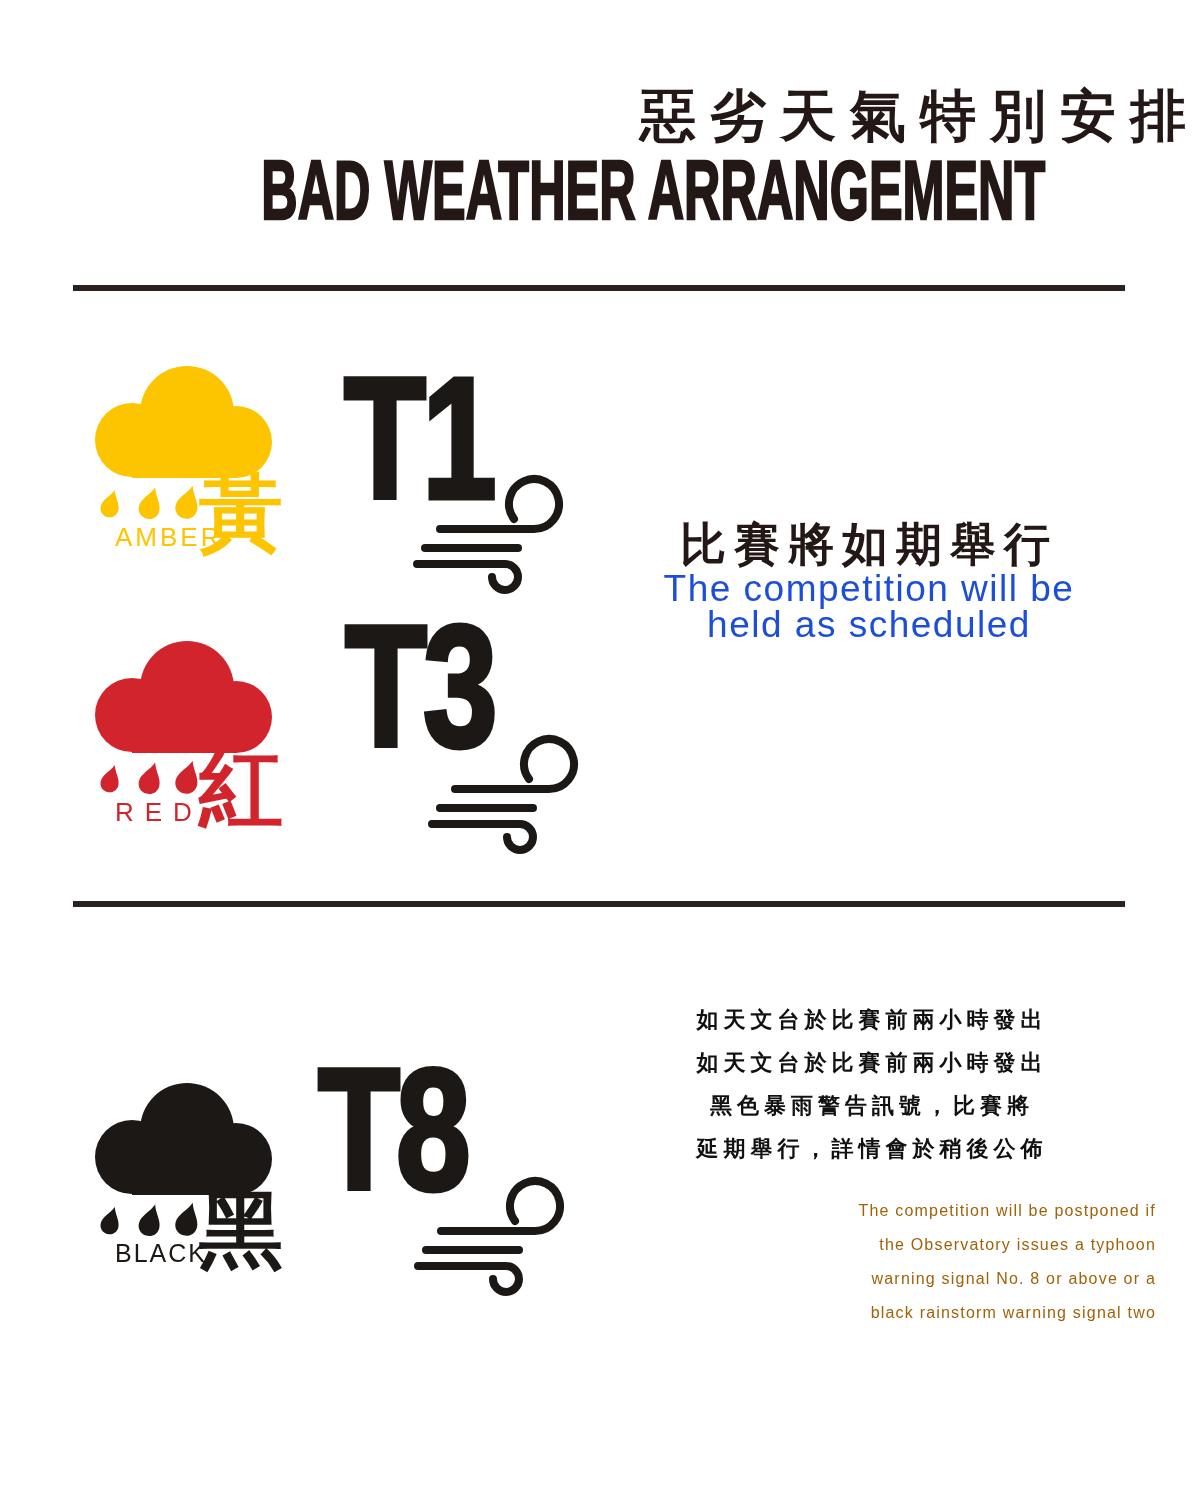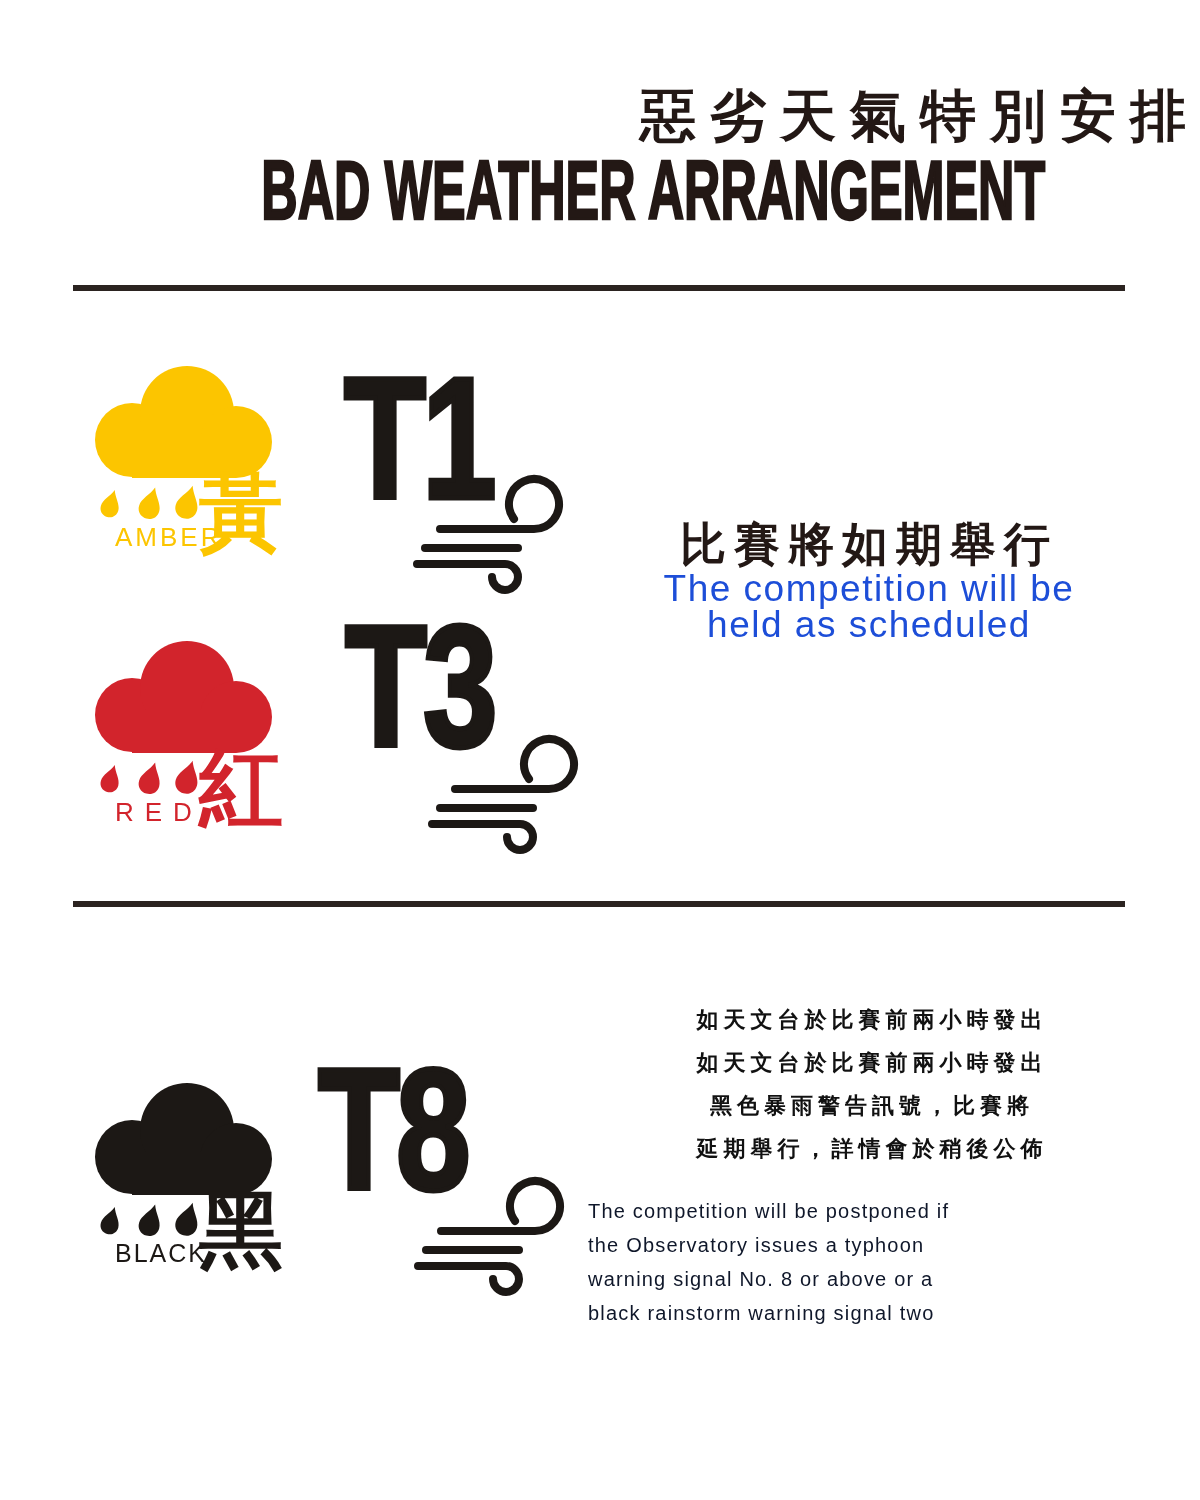--- a/index.html
+++ b/index.html
@@ -57,22 +57,22 @@
   
   .result{position:absolute;left:614px;width:510px;top:518px;text-align:center;}
   .result-zh{font-size:46px;font-weight:bold;letter-spacing:8px;line-height:1.15;color:#231815;white-space:nowrap;}
   .result-en{font-size:37px;line-height:36px;letter-spacing:1.5px;color:#1d4ed8;}
   
   .post-zh{
     position:absolute;left:598px;width:548px;top:998px;text-align:center;
     font-size:22px;font-weight:bold;line-height:43px;letter-spacing:5px;color:#111111;white-space:nowrap;
   }
   .post-en{
-    position:absolute;left:588px;width:568px;top:1194px;text-align:left;
-    font-size:20px;line-height:34px;letter-spacing:1.2px;color:#0f172a;
+    position:absolute;left:588px;width:568px;top:1194px;text-align:right;
+    font-size:16px;line-height:34px;letter-spacing:1.2px;color:#a16207;
   }
 </style>
 </head>
 <body>
 
 <div class="page">
 
   <div class="title-zh">惡劣天氣特別安排</div>
   <div class="title-en-wrap">
     <span class="title-en">BAD WEATHER ARRANGEMENT</span>

